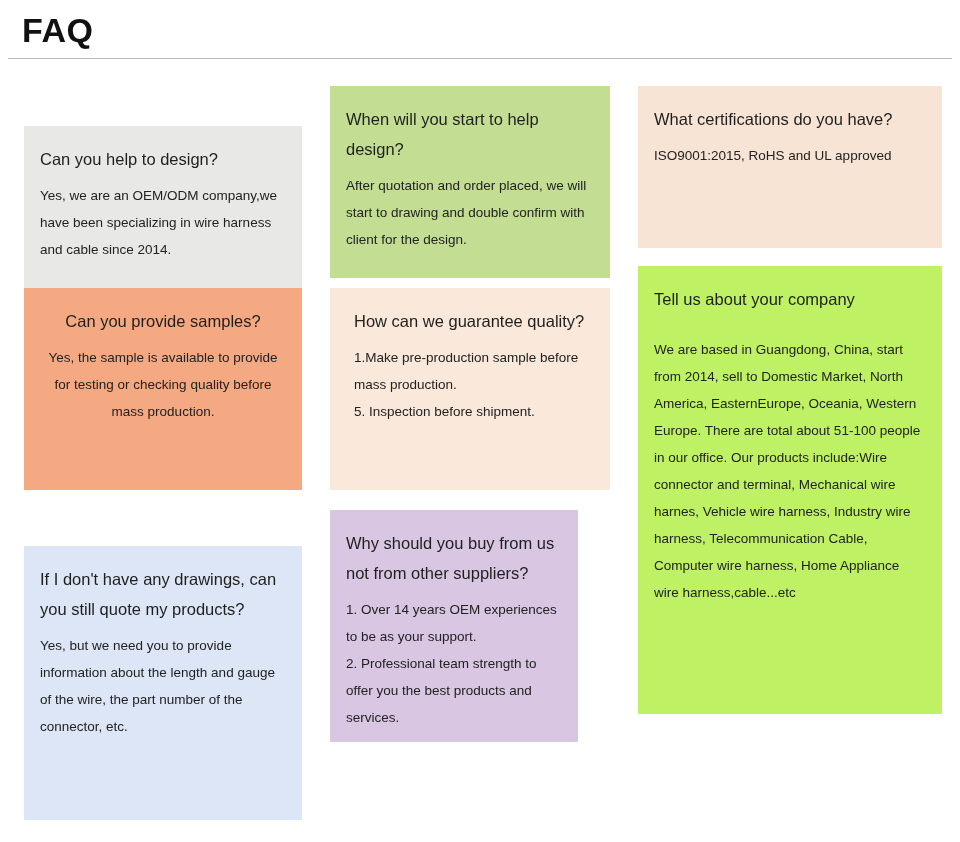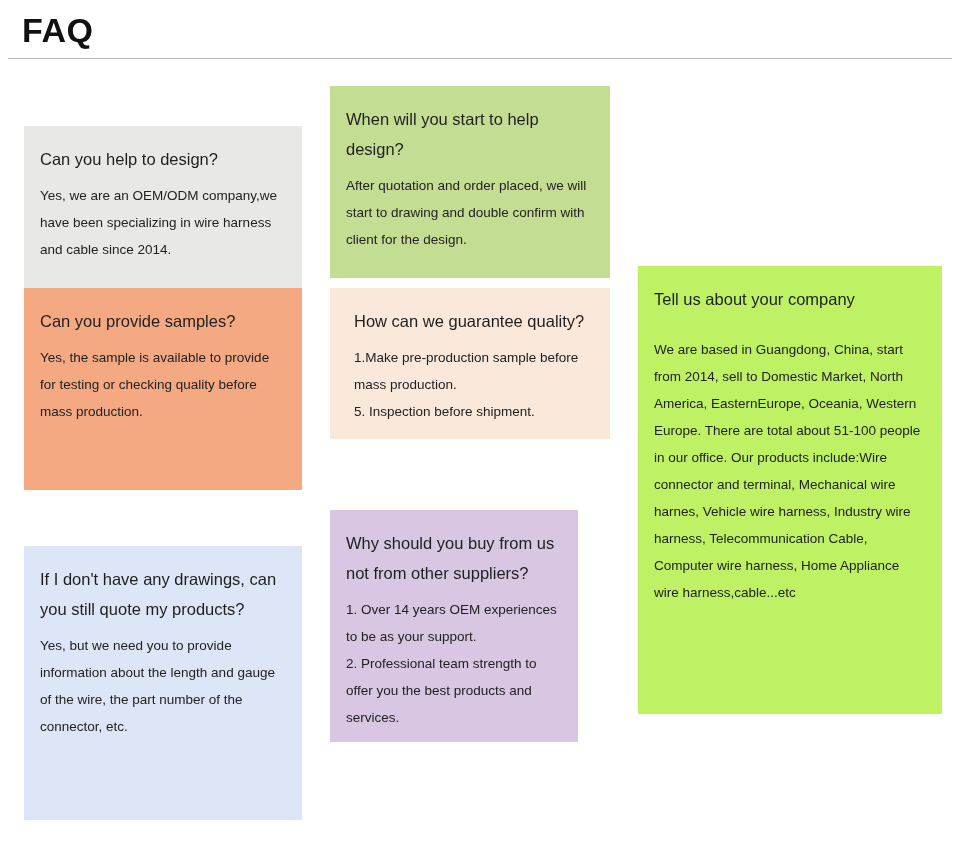--- a/index.html
+++ b/index.html
@@ -57,22 +57,22 @@
     margin: 0;
     white-space: pre-line;
   }
   .card.tight .a { margin-top: 2px; }
   .card.gap-lg .a { margin-top: 22px; }
 
   
   #card-0 { left: 24px;  top: 86px;  width: 278px; height: 190px; }
   #card-1 { left: 330px; top: 86px;  width: 280px; height: 192px; }
   #card-2 { left: 638px; top: 86px;  width: 304px; height: 162px; }
-  #card-3 { left: 24px;  top: 288px; width: 278px; height: 202px; }
-  #card-4 { left: 330px; top: 288px; width: 280px; height: 151px; padding-left: 24px; }
+  #card-3 { left: 24px;  top: 288px; width: 278px; height: 202px; text-align: center; }
+  #card-4 { left: 330px; top: 288px; width: 280px; height: 202px; padding-left: 24px; }
   #card-5 { left: 638px; top: 266px; width: 304px; height: 448px; }
   #card-6 { left: 24px;  top: 510px; width: 278px; height: 274px; margin-top: 36px; }
   #card-7 { left: 330px; top: 510px; width: 248px; height: 232px; }
 </style>
 </head>
 <body>
 
 <div class="page">
 
   <div class="page-title">FAQ</div>
@@ -81,20 +81,24 @@
   <div class="card" id="card-0" style="background: rgb(232, 232, 230); margin-top: 40px;">
     <p class="q">Can you help to design?</p>
     <p class="a">Yes, we are an OEM/ODM company,we have been specializing in wire harness and cable since 2014.</p>
   </div>
 
   <div class="card" id="card-1" style="background: rgb(195, 222, 147);">
     <p class="q">When will you start to help design?</p>
     <p class="a">After quotation and order placed, we will start to drawing and double confirm with client for the design.</p>
   </div>
 
+  <div class="card tight" id="card-2" style="background: rgb(248, 228, 212);">
+    <p class="q">What certifications do you have?</p>
+    <p class="a">ISO9001:2015, RoHS and UL approved</p>
+  </div>
 
   <div class="card" id="card-3" style="background: rgb(244, 169, 131);">
     <p class="q">Can you provide samples?</p>
     <p class="a">Yes, the sample is available to provide for testing or checking quality before mass production.</p>
   </div>
 
   <div class="card" id="card-4" style="background: rgb(250, 232, 218);">
     <p class="q">How can we guarantee quality?</p>
     <p class="a">1.Make pre-production sample before mass production.
 5. Inspection before shipment.</p>

